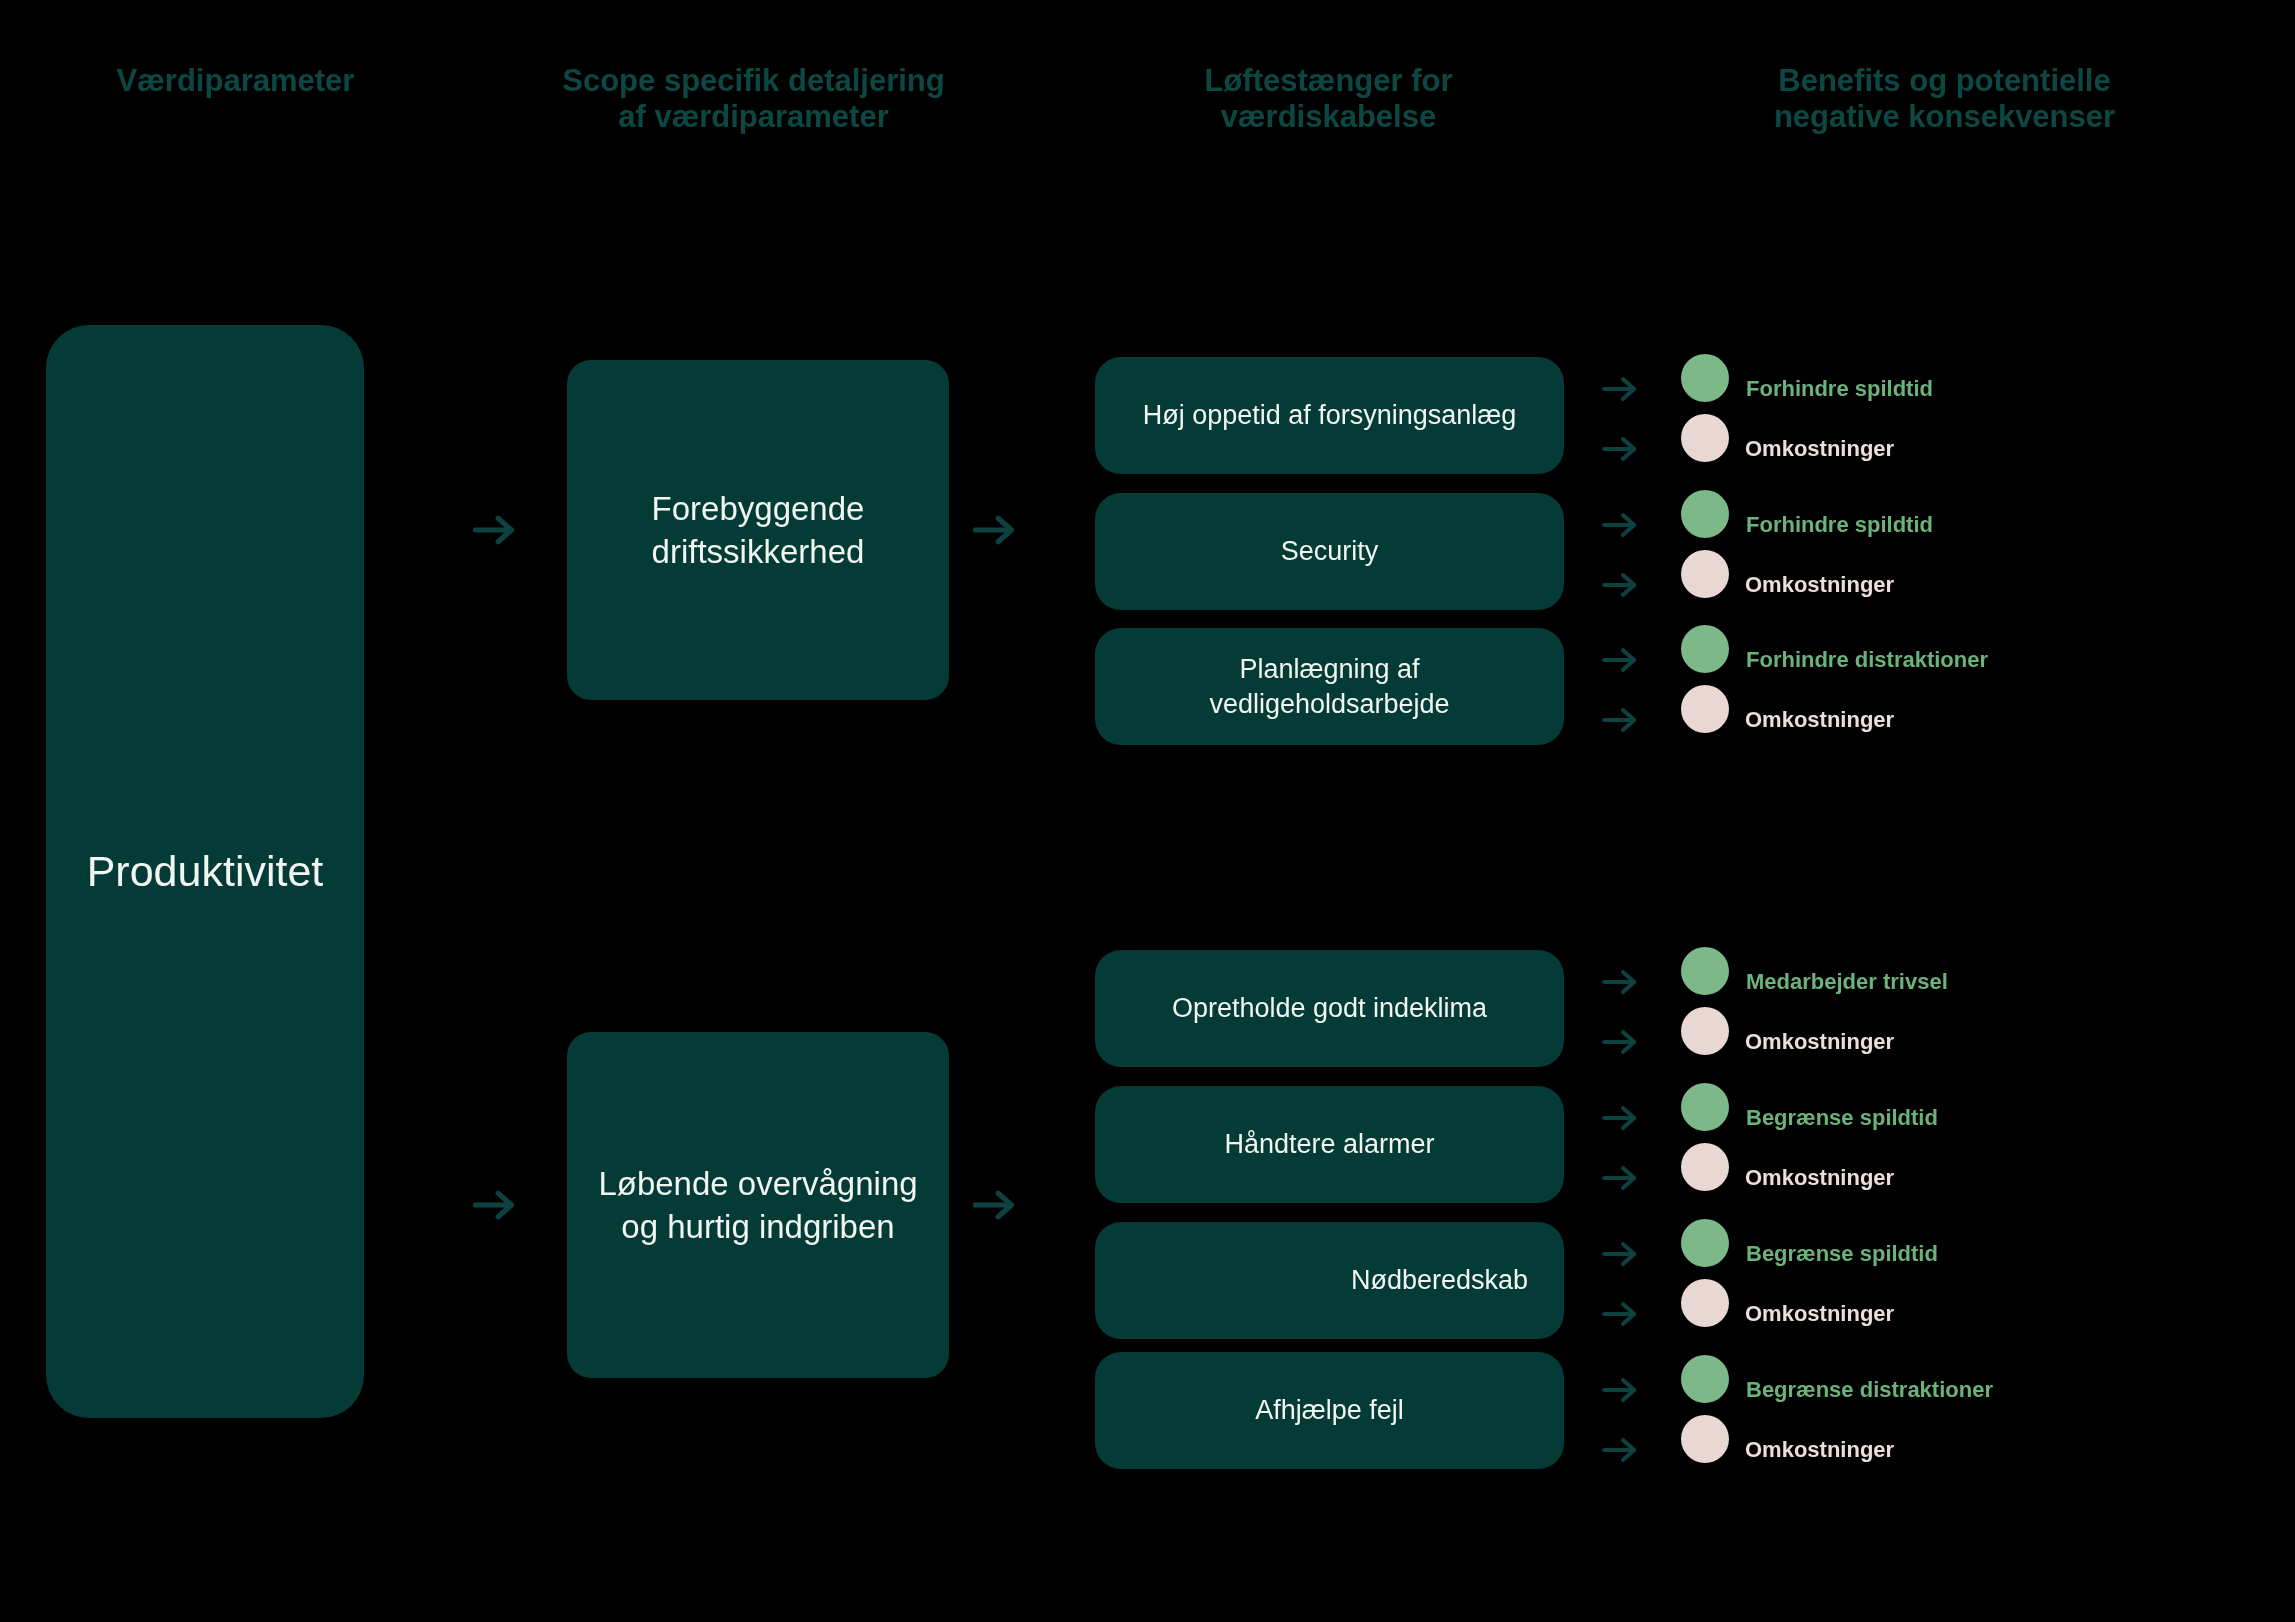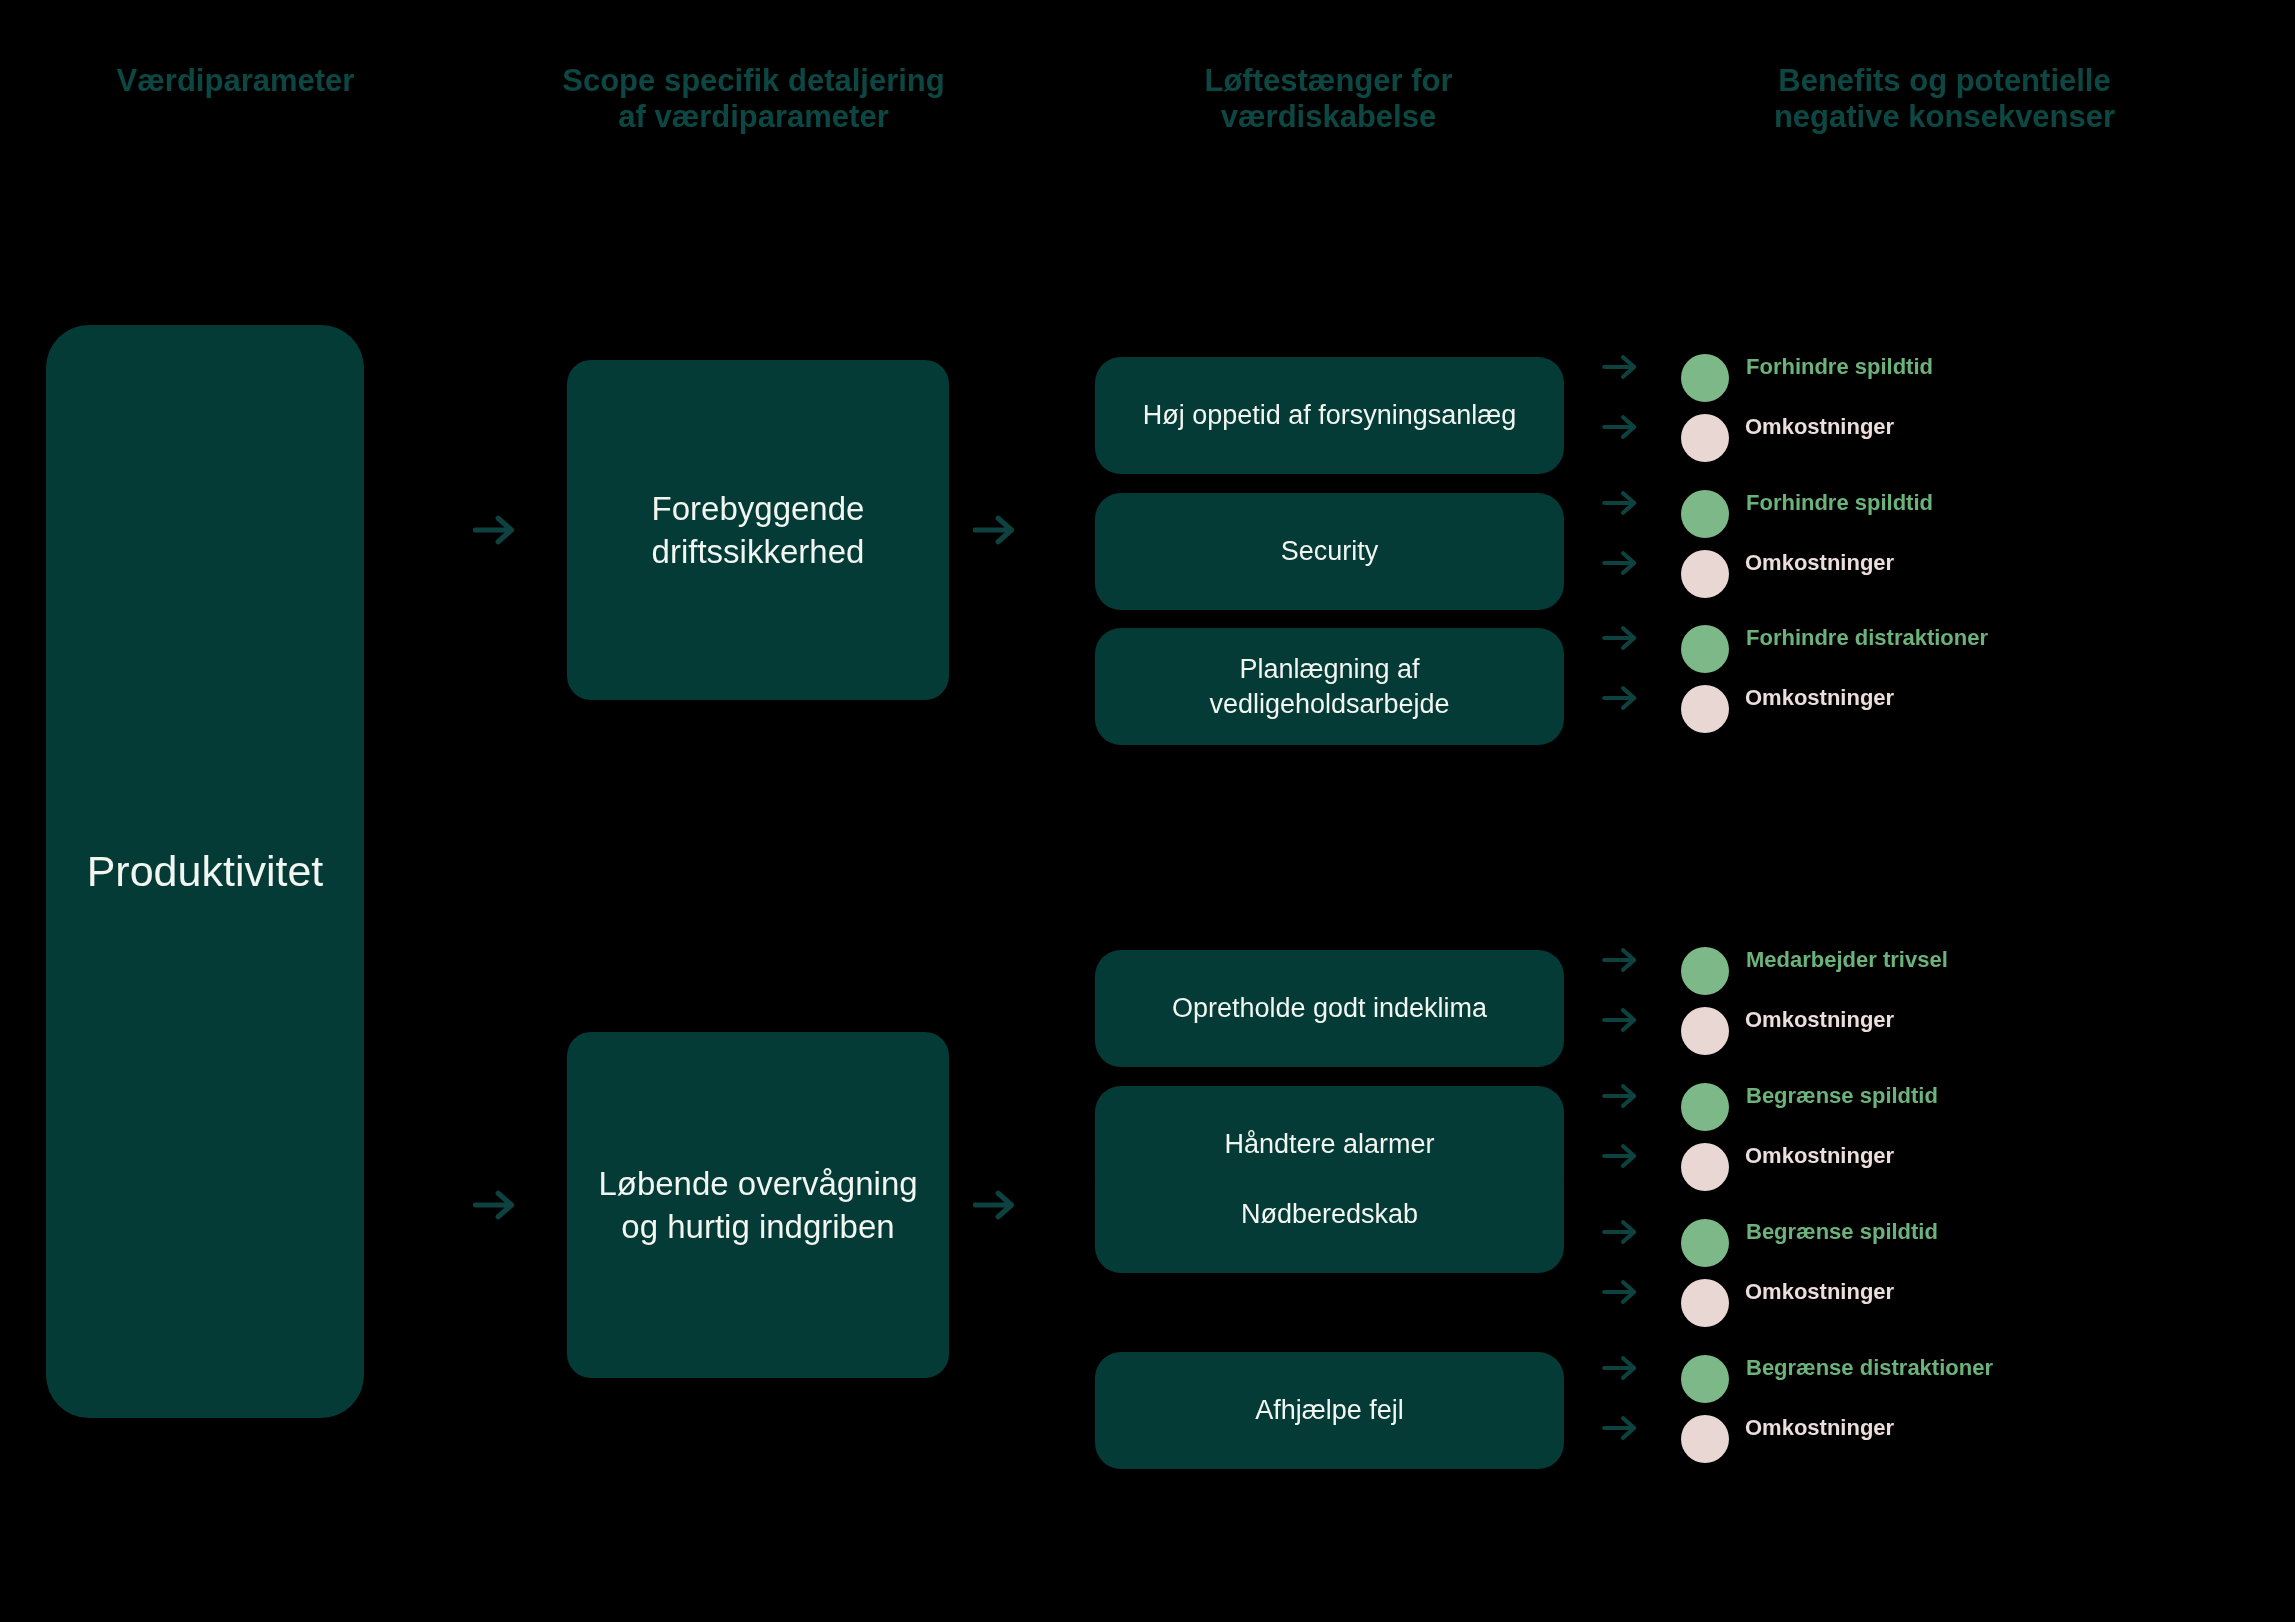--- a/index.html
+++ b/index.html
@@ -30,36 +30,36 @@
     display:flex; align-items:center; justify-content:center;
     text-align:center; white-space:pre-line;
   }
   .box-value{left:46px; top:325px; width:318px; height:1093px; border-radius:43px; font-size:43px;}
   .box-scope{left:567px; width:382px; border-radius:24px; font-size:33px; line-height:43px;}
   #scope-0{top:360px; height:340px;}
   #scope-1{top:1032px; height:346px;}
   .box-lever{left:1095px; width:469px; height:117px; border-radius:26px;
              font-size:27px; line-height:35px; padding:3px 36px;}
   #lever-0{top:357px;} #lever-1{top:493px;} #lever-2{top:628px;}
-  #lever-3{top:950px;} #lever-4{top:1086px;} #lever-5{top:1156px;} #lever-6{top:1352px;}
+  #lever-3{top:950px;} #lever-4{top:1086px;} #lever-5{top:1222px;justify-content:flex-end;} #lever-6{top:1352px;}
 
   .flow-arrow{
     position:absolute; width:65px; height:65px;
     display:flex; align-items:center; justify-content:center;
   }
   #flow-arrow-0{left:462px; top:497px;}
   #flow-arrow-1{left:462px; top:1172px;}
   #flow-arrow-2{left:962px; top:497px;}
   #flow-arrow-3{left:962px; top:1172px;}
   .arrow-svg path{stroke:var(--arrow,#0E4240); fill:none; stroke-width:6.5;
                   stroke-linecap:round; stroke-linejoin:round;}
 
   .benefit-row{
     position:absolute; left:1602px; height:48px; width:667px;
-    display:flex; align-items:flex-start;
+    display:flex; align-items:flex-end;
   }
   .row-b-0{top:354px;}  .row-c-0{top:414px;}
   .row-b-1{top:490px;}  .row-c-1{top:550px;}
   .row-b-2{top:625px;}  .row-c-2{top:685px;}
   .row-b-3{top:947px;} .row-c-3{top:1007px;}
   .row-b-4{top:1083px;} .row-c-4{top:1143px;}
   .row-b-5{top:1219px;} .row-c-5{top:1279px;}
   .row-b-6{top:1355px;} .row-c-6{top:1415px;}
 
   .dot{width:48px; height:48px; border-radius:50%; margin-left:42px; flex:0 0 auto;}

